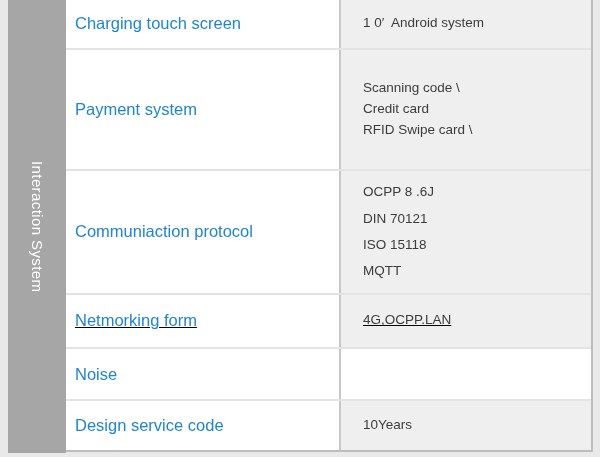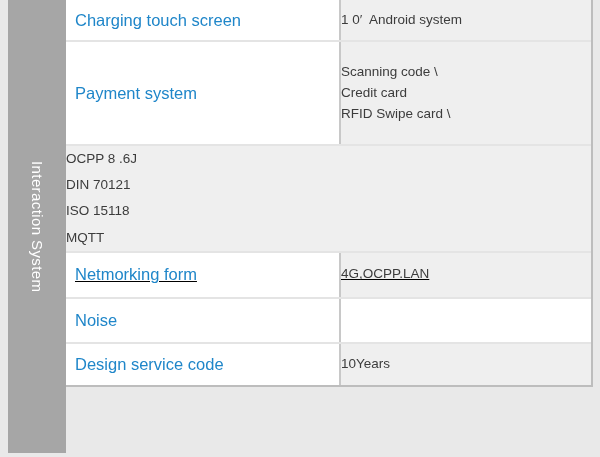--- a/index.html
+++ b/index.html
@@ -44,21 +44,21 @@
     transform: rotate(0deg);
     font-family: "Liberation Sans", sans-serif;
   }
 
   
   .spec-table {
     position: absolute;
     left: 66px;
     top: 0px;
     width: 527px;
-    height: 387px;
+    height: 452px;
     border-right: 2px solid #bdbdbd;
     border-bottom: 2px solid #bdbdbd;
     box-sizing: border-box;
     display: flex;
     flex-direction: column;
     background: #ffffff;
   }
 
   .spec-row {
     display: flex;
@@ -86,20 +86,21 @@
 
   .cell-value {
     flex: 1 1 auto;
     box-sizing: border-box;
     background: #efefef;
     color: #3c3c3c;
     font-size: 13.5px;
     display: flex;
     flex-direction: column;
     justify-content: center;
+    padding-left: 22px;
     line-height: 1.55;
   }
   .cell-value .vline {
     display: block;
     white-space: pre;
   }
   .cell-value.spaced .vline {
     line-height: 1.95;
   }
 
@@ -132,20 +133,21 @@
     <div class="spec-row row-h1">
       <div class="cell-label">Payment system</div>
       <div class="cell-value">
         <span class="vline">Scanning code \</span>
         <span class="vline">Credit card</span>
         <span class="vline">RFID Swipe card \</span>
       </div>
     </div>
 
     <div class="spec-row row-h2">
+      <div class="cell-label">Communiaction protocol</div>
       <div class="cell-value spaced">
         <span class="vline">OCPP 8 .6J</span>
         <span class="vline">DIN 70121</span>
         <span class="vline">ISO 15118</span>
         <span class="vline">MQTT</span>
       </div>
     </div>
 
     <div class="spec-row row-h3">
       <div class="cell-label">Netmorking form</div>

